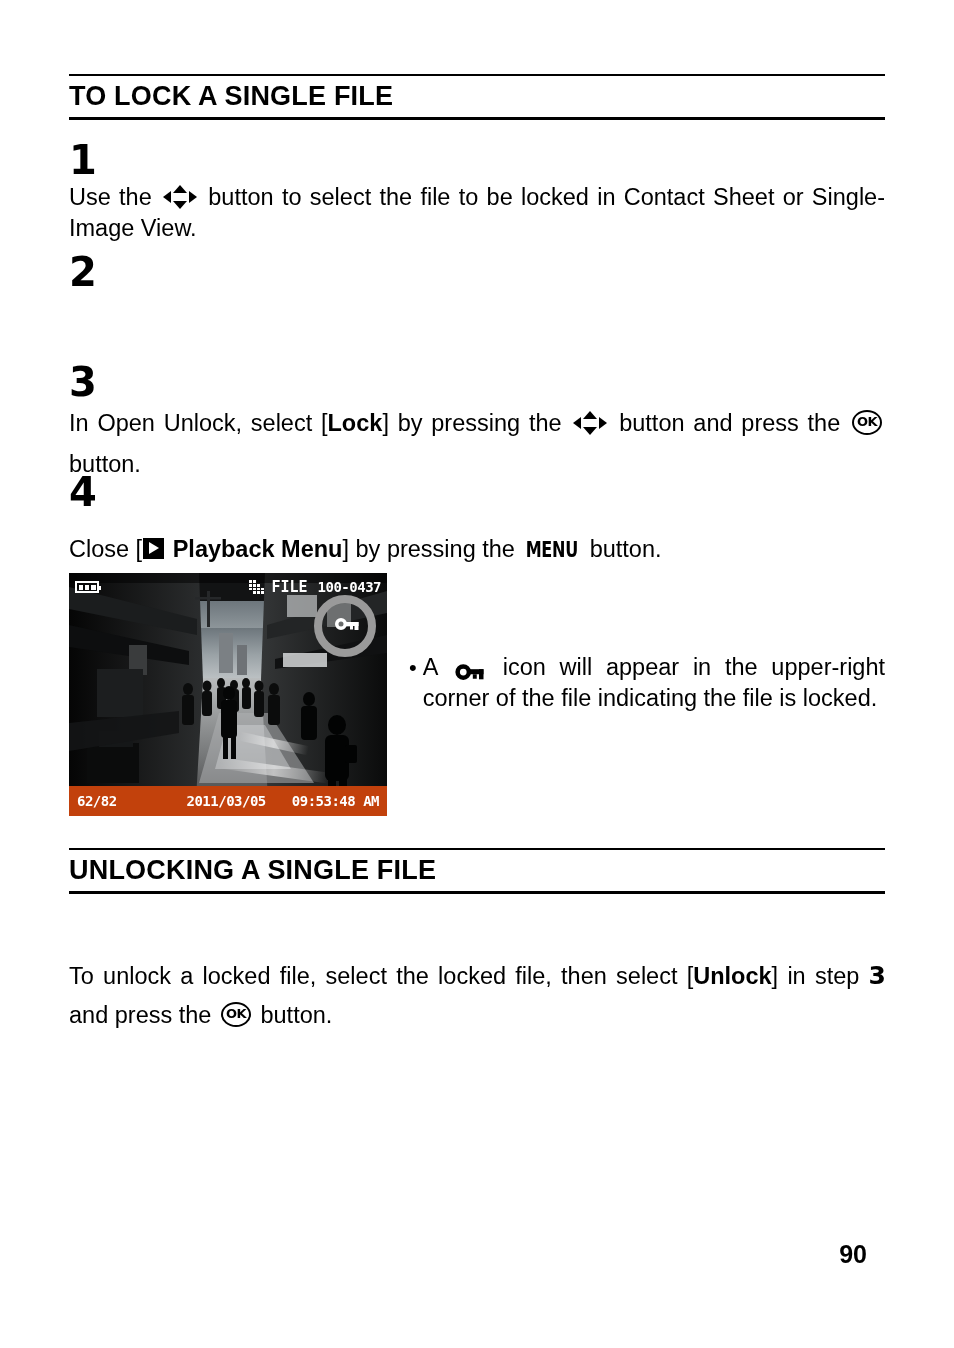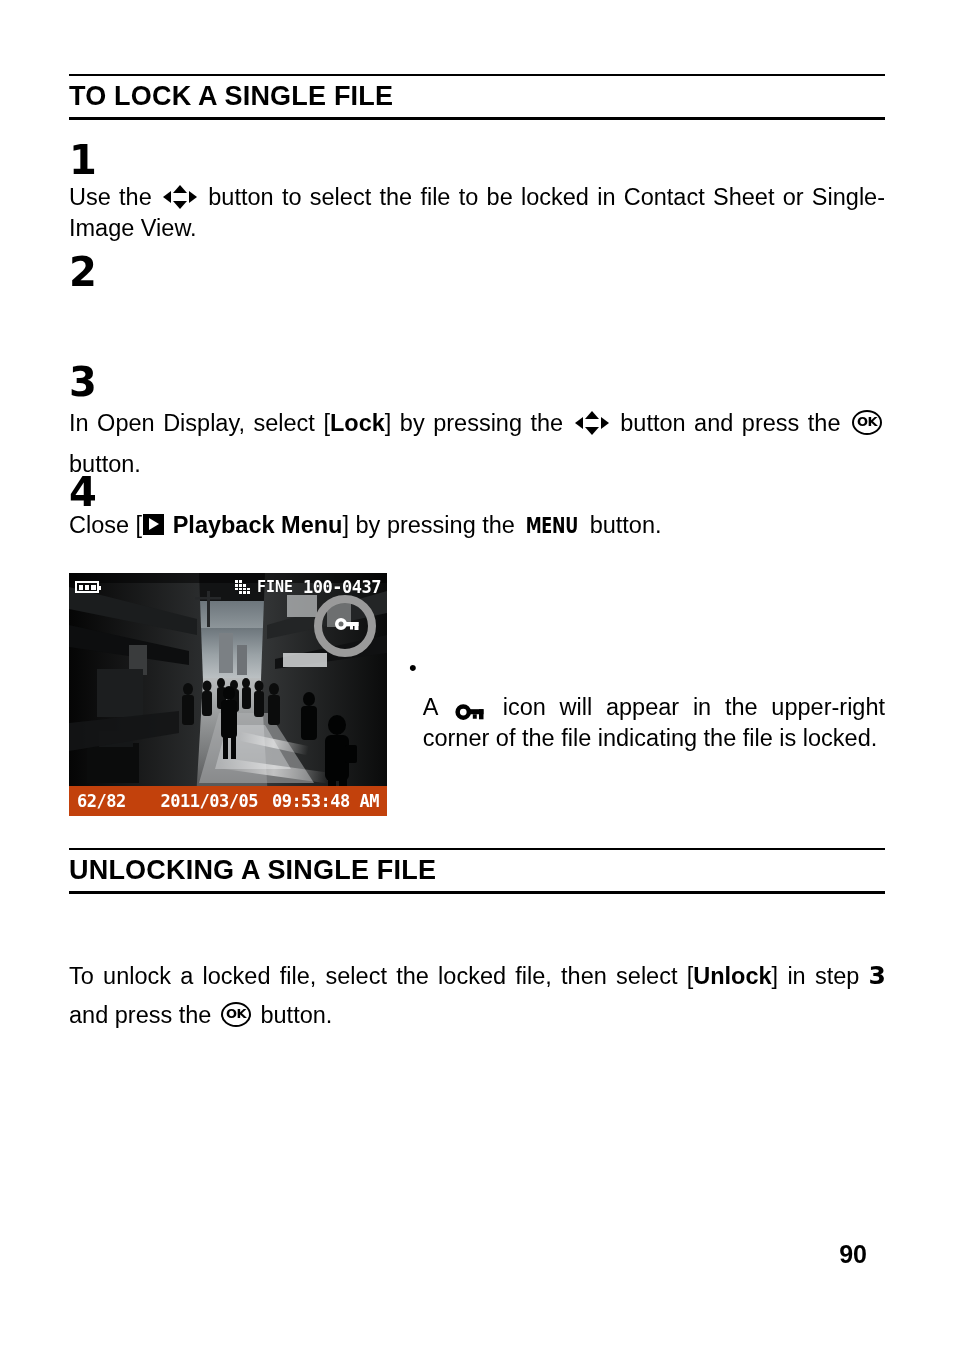--- a/index.html
+++ b/index.html
@@ -62,21 +62,21 @@
   
   .body-par {
     position: absolute;
     left: 69px;
     width: 816px;
     font-size: 23.5px;
     line-height: 31px;
     text-align: justify;
     font-family: "Liberation Sans", sans-serif;
   }
-  .body-par.nojust { text-align: left; }
+  .body-par.nojust { text-align: left; margin-top: 24px; }
   .b { font-weight: bold; }
 
   
   .ico {
     display: inline-block;
     vertical-align: middle;
     position: relative;
   }
 
   
@@ -208,21 +208,21 @@
     height: 30px;
     background: #c2410c;
     display: flex;
     align-items: center;
     color: #fff;
     box-sizing: border-box;
     padding: 0 8px;
   }
   .osd-mono {
     font-family: "DejaVu Sans Mono", monospace;
-    font-size: 17px;
+    font-size: 14px;
     font-weight: bold;
     letter-spacing: -0.5px;
     white-space: nowrap;
   }
   .osd-fine {
     font-family: "DejaVu Sans Mono", monospace;
     font-size: 15px;
     font-weight: bold;
     letter-spacing: 0px;
   }
@@ -288,21 +288,20 @@
   }
   .note .dot {
     flex: 0 0 auto;
     font-size: 22px;
     line-height: 31px;
     padding-right: 6px;
   }
   .note .btext {
     flex: 1 1 auto;
     text-align: justify;
-    margin-top: 40px;
   }
 
   
   .pageno {
     position: absolute;
     right: 69px;
     top: 1240px;
     font-size: 25px;
     font-weight: bold;
     font-family: "Liberation Sans", sans-serif;
@@ -325,21 +324,21 @@
     <span class="ico ico-dpad">
       <i class="tri t-left"></i><i class="tri t-up"></i><i class="tri t-down"></i><i class="tri t-right"></i>
     </span>
     <span>button to select the file to be locked in Contact Sheet or Single-Image View.</span>
   </div>
 
   <div class="step-num" style="top:252px;">2</div>
 
   <div class="step-num" style="top:362px;">3</div>
   <div class="body-par" style="top:400px;">
-    <span>In Open Display, select [</span><span class="b">Lock</span><span>] by pressing the</span>
+    <span>In Open Unlock, select [</span><span class="b">Lock</span><span>] by pressing the</span>
     <span class="ico ico-dpad">
       <i class="tri t-left"></i><i class="tri t-up"></i><i class="tri t-down"></i><i class="tri t-right"></i>
     </span>
     <span>button and press the</span>
     <span class="ico ico-ok">OK</span>
     <span>button.</span>
   </div>
 
   <div class="step-num" style="top:472px;">4</div>
   <div class="body-par nojust" style="top:510px;">
@@ -475,39 +474,39 @@
           <s class="off"></s>
         <s></s>
           <s></s>
           <s></s>
           <s></s>
         <s class="off"></s>
           <s></s>
           <s></s>
           <s></s>
       </div>
-      <div class="osd-fine" style="margin-left:7px;">FINE</div>
+      <div class="osd-fine" style="margin-left:7px;">FILE</div>
       <div class="osd-mono" style="margin-left:10px;">100-0437</div>
     </div>
 
     <div class="hl-ring"></div>
     <svg class="hl-key" viewBox="0 0 52 32">
       <g fill="#ffffff">
         <path d="M14 4 a12 12 0 1 0 0 24 a12 12 0 1 0 0 -24 z M14 11 a5 5 0 1 1 0 10 a5 5 0 1 1 0 -10 z"></path>
         <rect x="22" y="12" width="27" height="8"></rect>
         <rect x="41" y="12" width="8" height="16"></rect>
         <rect x="32" y="20" width="6" height="7"></rect>
       </g>
     </svg>
 
     <div class="osd-bottom">
       <div class="osd-mono">62/82</div>
       <div style="flex:1"></div>
       <div class="osd-mono">2011/03/05</div>
-      <div class="osd-mono" style="margin-left:14px;">09:53:48 AM</div>
+      <div class="osd-mono" style="margin-left:26px;">09:53:48 AM</div>
     </div>
   </div>
 
   <div class="note">
     <div class="bullet-row">
       <span class="dot">•</span>
       <span class="btext">
         <span>A</span>
         <span class="ico ico-key">
           <svg viewBox="0 0 52 32" width="30" height="18">

